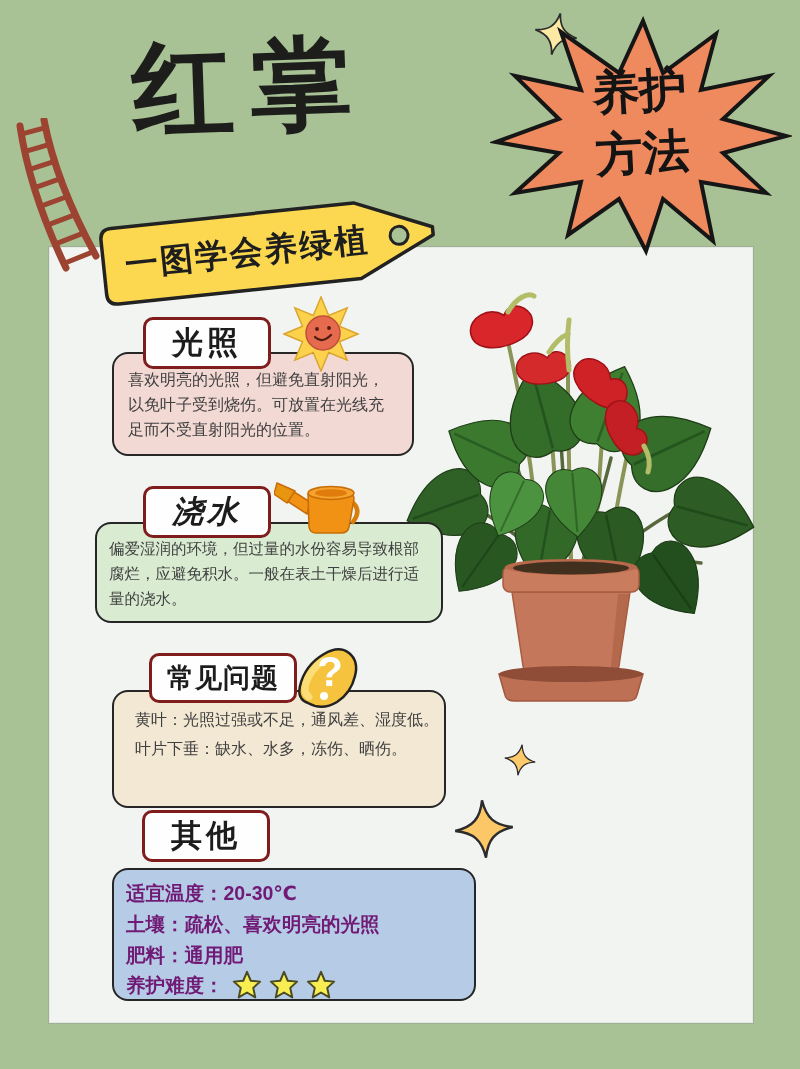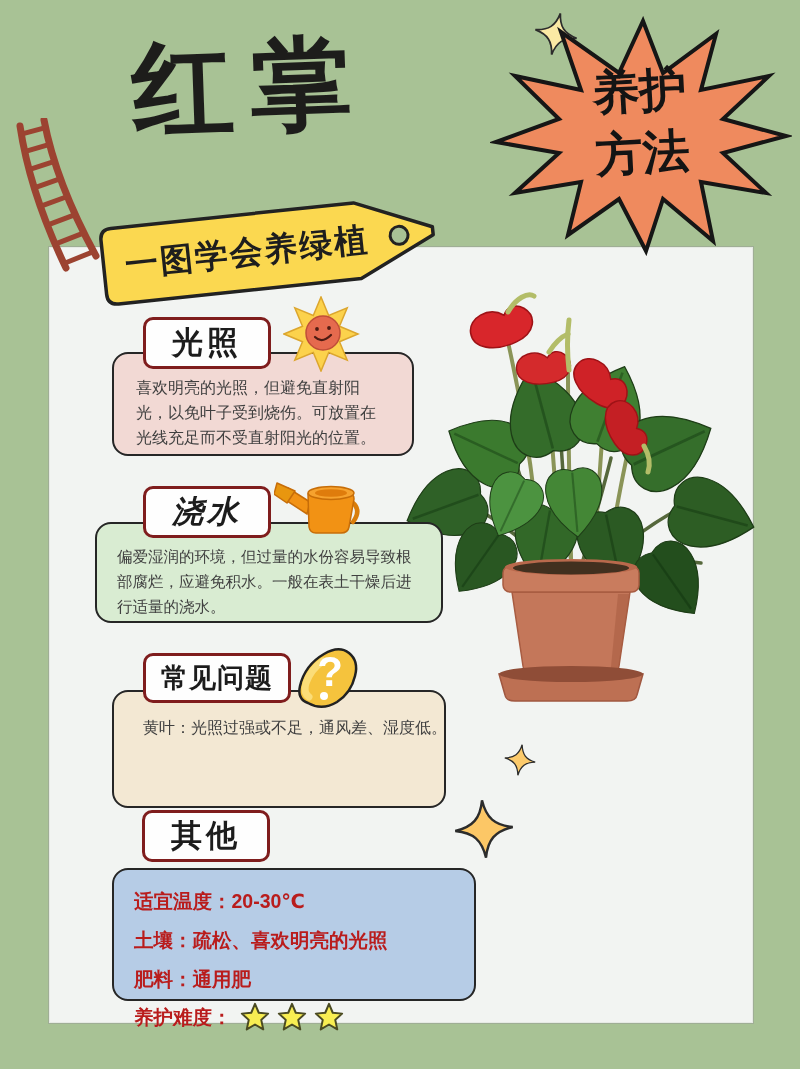--- a/index.html
+++ b/index.html
@@ -44,31 +44,31 @@
     background:#f2f4f2;border:1px solid #9fae95;
     box-shadow:inset 0 0 0 1px #e6eae4;
   }
   .section-header{
     background:#fefefe;border:3px solid #7f1d1d;border-radius:10px;
     display:flex;align-items:center;justify-content:center;
     font-weight:900;color:#1c1c1c;z-index:3;
   }
   .hdr-light{left:143px;top:317px;width:122px;height:46px;font-size:31px;letter-spacing:4px;}
   .hdr-water{left:143px;top:486px;width:122px;height:46px;font-size:31px;letter-spacing:4px;font-style:italic;}
-  .hdr-problems{left:143px;top:653px;width:142px;height:44px;font-size:27px;letter-spacing:1px;}
+  .hdr-problems{left:149px;top:653px;width:142px;height:44px;font-size:27px;letter-spacing:1px;}
   .hdr-other{left:142px;top:810px;width:122px;height:46px;font-size:31px;letter-spacing:4px;}
   .info-box{
     border:2px solid #262626;border-radius:16px;z-index:2;
     color:#404040;box-sizing:border-box;
   }
   .box-light{left:112px;top:352px;width:302px;height:104px;background:#f2d9d4;padding:14px 14px;font-size:16px;line-height:1.55;}
   .box-water{left:95px;top:522px;width:348px;height:101px;background:#d9ecd2;padding:13px 12px;font-size:15.5px;line-height:1.6;}
   .box-problems{left:112px;top:690px;width:334px;height:118px;background:#f3e8d3;padding:14px 21px;font-size:16px;line-height:1.8;}
-  .box-other{left:112px;top:868px;width:364px;height:133px;background:#b6cce6;padding:8px 12px;font-size:19.5px;line-height:1.58;color:#b91c1c;font-weight:700;}
-  .info-box p{margin:8px;white-space:nowrap;}
+  .box-other{left:112px;top:868px;width:364px;height:133px;background:#b6cce6;padding:8px 12px;font-size:19.5px;line-height:1.58;color:#701a75;font-weight:700;}
+  .info-box p{margin:0;white-space:nowrap;}
   .box-light p,.box-water p{white-space:normal;}
   .icon{z-index:4;}
   .icon-sun{left:283px;top:296px;width:78px;height:76px;}
   .icon-can{left:274px;top:478px;width:88px;height:60px;}
   .icon-question{left:293px;top:643px;width:72px;height:72px;}
   .plant{left:396px;top:268px;width:362px;height:444px;z-index:1;}
   .difficulty{display:flex;align-items:flex-start;gap:6px;}
   .stars{display:inline-flex;gap:7px;margin-left:2px;}
   .stars svg{width:30px;height:30px;}
 </style>
@@ -216,20 +216,21 @@
   <span>常见问题</span>
 </div>
 <svg class="abs icon icon-question" viewBox="0 0 72 72">
   <path d="M 15 60 Q 4 56 7 43 Q 12 22 31 11 Q 46 2 56 10 Q 66 18 62 33 Q 58 50 44 59 Q 29 68 15 60 Z" fill="#f5c33d" stroke="#222222" stroke-width="2.5"></path>
   <path d="M 16 54 Q 10 50 13 40 Q 18 26 30 18" fill="none" stroke="#fbdd78" stroke-width="7" stroke-linecap="round"></path>
   <text x="37" y="43" text-anchor="middle" font-size="42" font-weight="900" fill="#ffffff" font-family="Liberation Sans, sans-serif">?</text>
   <circle cx="31" cy="53" r="4" fill="#ffffff"></circle>
 </svg>
 <div class="abs info-box box-problems">
   <p>黄叶：光照过强或不足，通风差、湿度低。</p>
+  <p>叶片下垂：缺水、水多，冻伤、晒伤。</p>
 </div>
 
 <svg class="abs sparkle sparkle-mid-small" viewBox="0 0 100 100">
   <path d="M50 2 C55 32 68 45 98 50 C68 55 55 68 50 98 C45 68 32 55 2 50 C32 45 45 32 50 2 Z" fill="#fcca6b" stroke="#2c2c2c" stroke-width="4"></path>
 </svg>
 <svg class="abs sparkle sparkle-mid-large" viewBox="0 0 100 100">
   <path d="M50 2 C55 32 68 45 98 50 C68 55 55 68 50 98 C45 68 32 55 2 50 C32 45 45 32 50 2 Z" fill="#fcc766" stroke="#2c2c2c" stroke-width="4"></path>
 </svg>
 
 <div class="abs section-header hdr-other">

